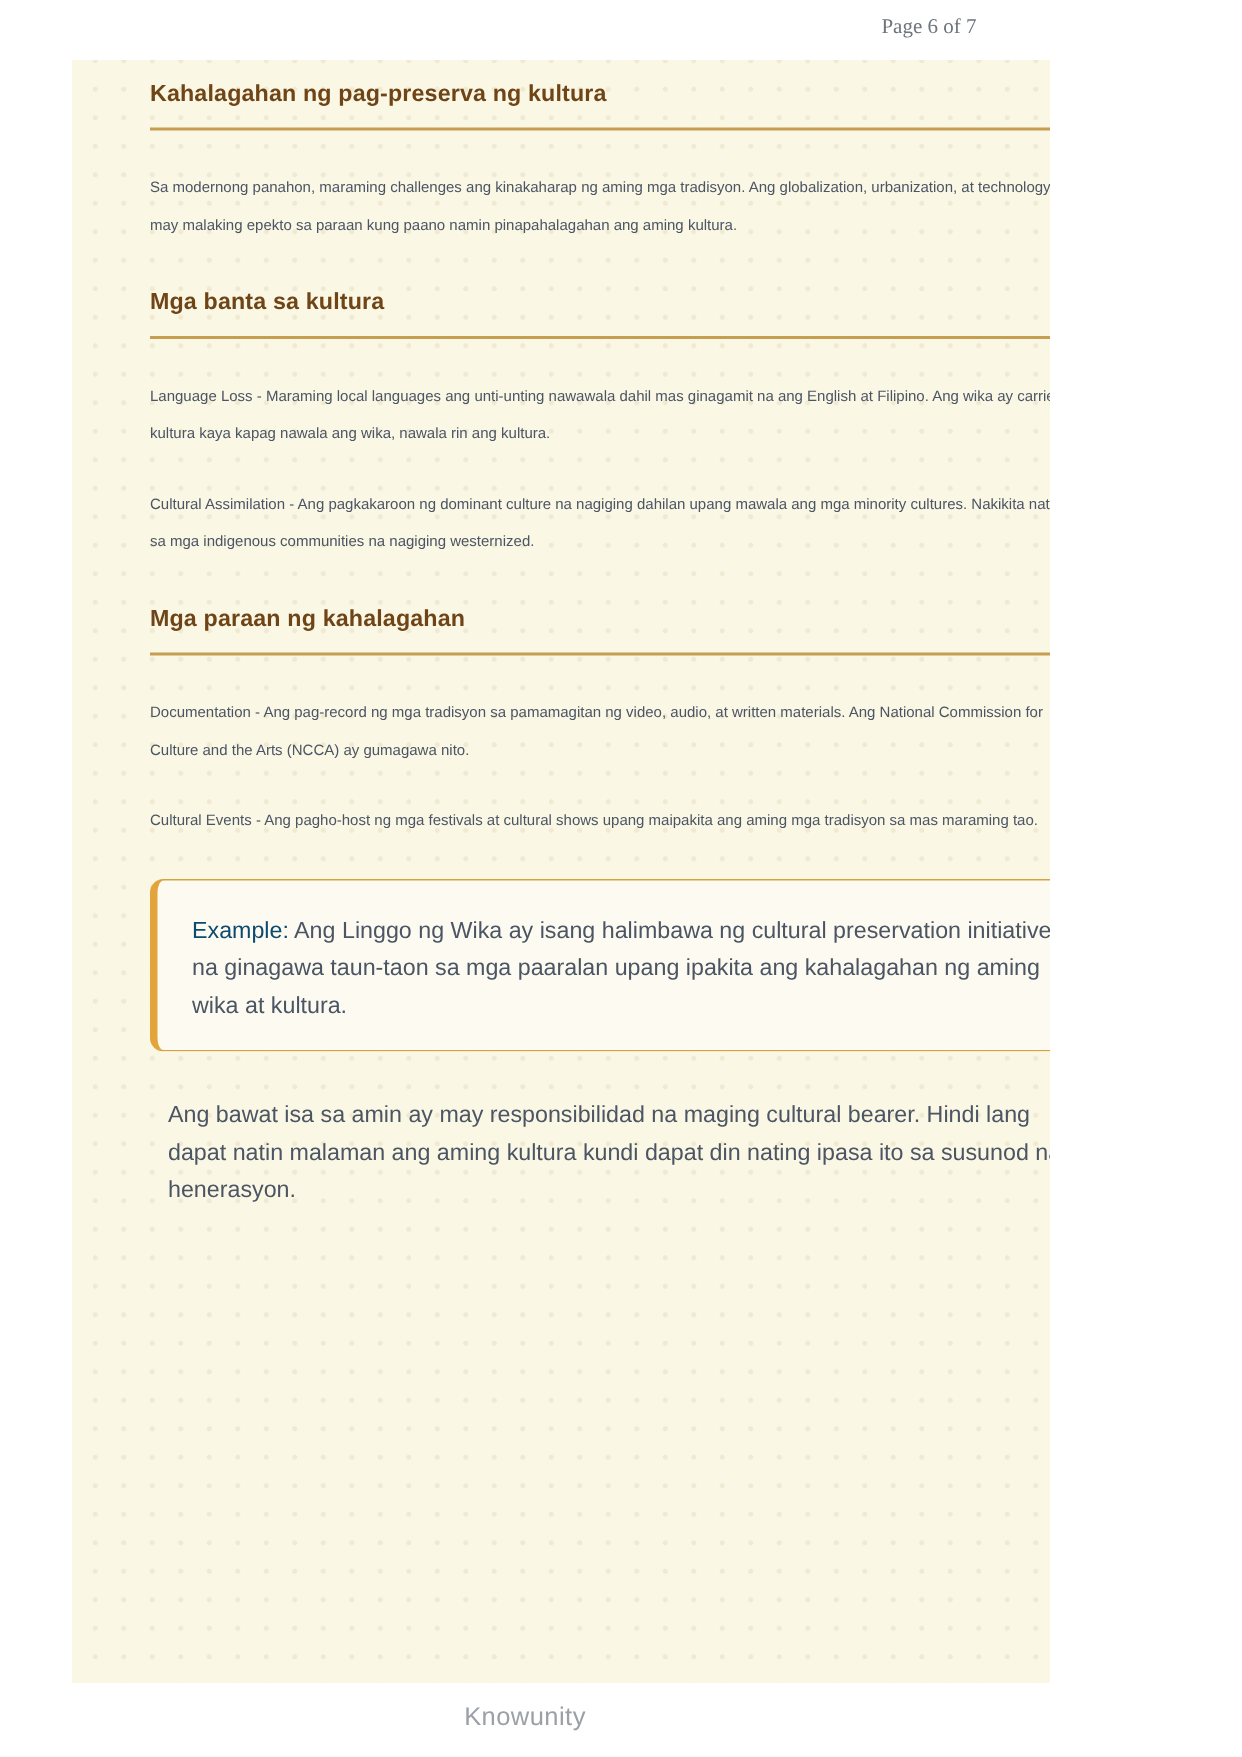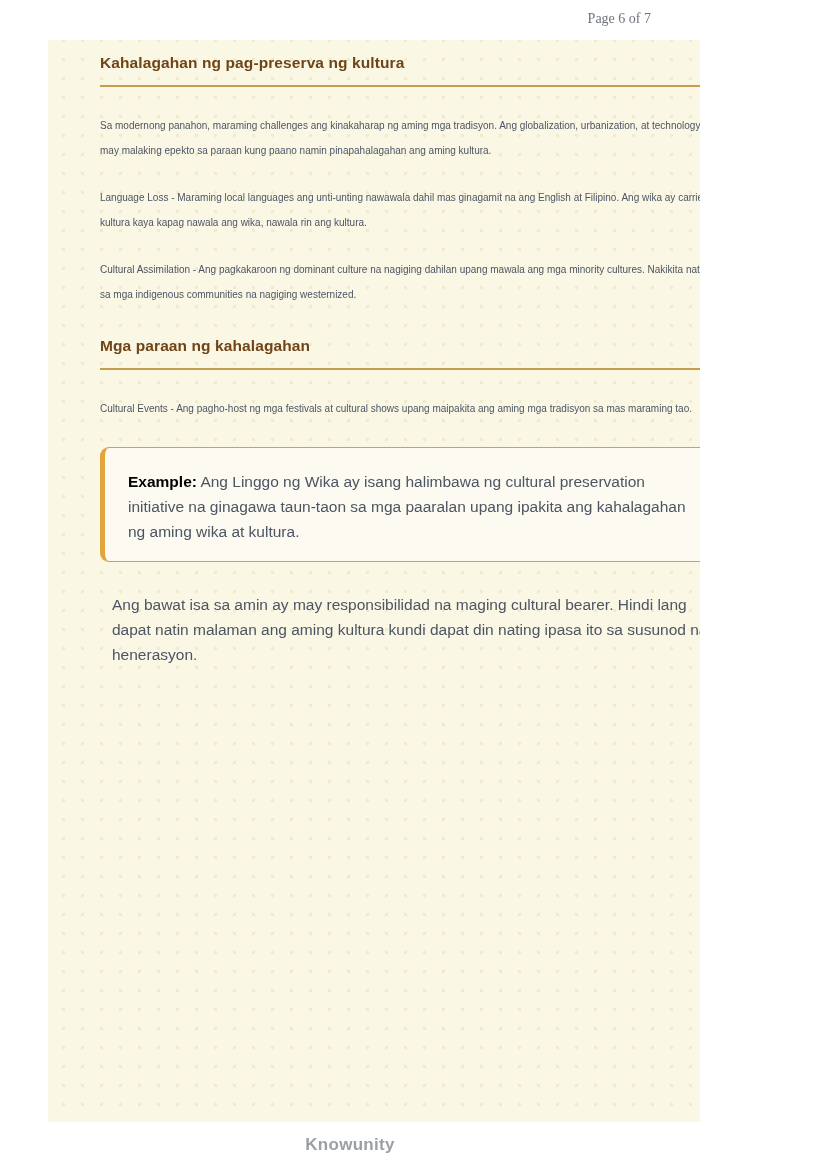--- a/index.html
+++ b/index.html
@@ -59,62 +59,63 @@
     padding: 21px 24px 17px 23px;
     background: #fdfbf1;
     border: 1.5px solid #d4a23e;
     border-left: 5px solid #e2a43b;
     border-radius: 9px;
     font-size: 15.5px;
     line-height: 25px;
     color: #4b5563;
   }
   .example-label {
-    font-weight: bold;
-    color: #000000;
+    font-weight: normal;
+    color: #0c4a6e;
   }
   .closing-paragraph {
     margin: 12px;
     font-size: 15.5px;
     line-height: 25px;
     color: #4b5563;
   }
   .footer-brand {
     position: absolute;
     left: 0;
     right: 0;
     top: 1135px;
     text-align: center;
     font-size: 17px;
     color: #9aa0a6;
     letter-spacing: 0.3px;
-    font-weight: bold;
   }
 </style>
 </head>
 <body>
 
 <div class="viewport">
 
   <div class="page-indicator">Page 6 of 7</div>
 
   <div class="doc-page">
 
     <h2 class="doc-heading first">Kahalagahan ng pag-preserva ng kultura</h2>
 
     <p class="doc-paragraph">Sa modernong panahon, maraming challenges ang kinakaharap ng aming mga tradisyon. Ang globalization, urbanization, at technology ay may malaking epekto sa paraan kung paano namin pinapahalagahan ang aming kultura.</p>
 
+    <h2 class="doc-heading">Mga banta sa kultura</h2>
 
     <p class="doc-paragraph">Language Loss - Maraming local languages ang unti-unting nawawala dahil mas ginagamit na ang English at Filipino. Ang wika ay carrier ng kultura kaya kapag nawala ang wika, nawala rin ang kultura.</p>
 
     <p class="doc-paragraph">Cultural Assimilation - Ang pagkakaroon ng dominant culture na nagiging dahilan upang mawala ang mga minority cultures. Nakikita natin ito sa mga indigenous communities na nagiging westernized.</p>
 
 
     <h2 class="doc-heading">Mga paraan ng kahalagahan</h2>
 
+    <p class="doc-paragraph">Documentation - Ang pag-record ng mga tradisyon sa pamamagitan ng video, audio, at written materials. Ang National Commission for Culture and the Arts (NCCA) ay gumagawa nito.</p>
 
 
     <p class="doc-paragraph">Cultural Events - Ang pagho-host ng mga festivals at cultural shows upang maipakita ang aming mga tradisyon sa mas maraming tao.</p>
 
     <div class="example-box">
       <span class="example-label">Example:</span>
       <span>Ang Linggo ng Wika ay isang halimbawa ng cultural preservation initiative na ginagawa taun-taon sa mga paaralan upang ipakita ang kahalagahan ng aming wika at kultura.</span>
     </div>
 
     <p class="closing-paragraph">Ang bawat isa sa amin ay may responsibilidad na maging cultural bearer. Hindi lang dapat natin malaman ang aming kultura kundi dapat din nating ipasa ito sa susunod na henerasyon.</p>

